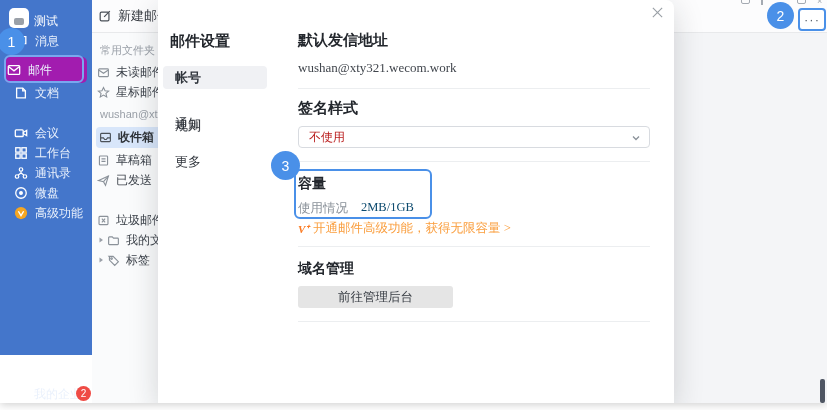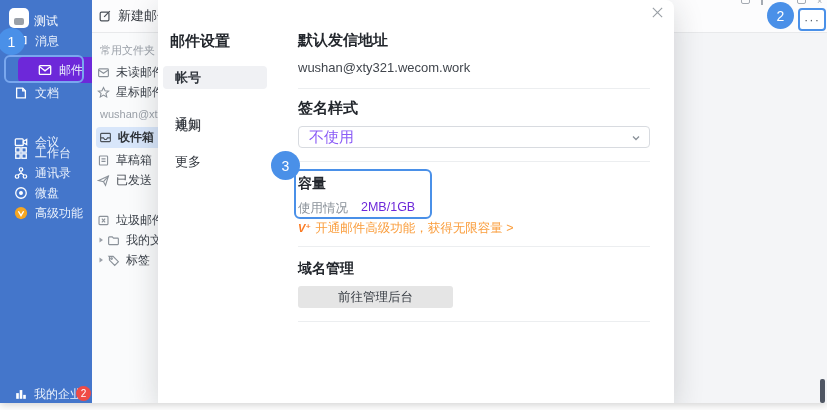--- a/index.html
+++ b/index.html
@@ -2,27 +2,27 @@
 <html><head>
 <meta charset="utf-8">
 <style>
   * { margin:0; padding:0; box-sizing:border-box; }
   html,body { background:#fff; }
   body { font-family:"Liberation Sans","DejaVu Sans",sans-serif; }
   .screen { position:relative; width:827px; height:410px; background:#fff; overflow:hidden; }
   .window { position:absolute; left:0; top:0; width:827px; height:403px; background:#fff; overflow:hidden; box-shadow:0 2px 8px rgba(0,0,0,.18); }
 
   
-  .sidebar { position:absolute; left:0; top:0; width:92px; height:403px; background:#4476cb; color:#fff; }
+  .sidebar { position:absolute; left:0; top:0; width:92px; height:355px; background:#4476cb; color:#fff; }
   .ws-avatar { position:absolute; left:9px; top:8px; width:20px; height:20px; background:#fff; border-radius:5px; }
   .ws-avatar::after { content:""; position:absolute; left:5px; bottom:3px; width:10px; height:7px; background:#9aa0a8; border-radius:2px; }
   .ws-name { position:absolute; left:34px; top:13px; font-size:12px; color:#fff; }
   .snav-item { position:absolute; left:0; width:92px; height:20px; display:flex; align-items:center; padding-left:14px; font-size:12px; color:#eaf1fc; cursor:pointer; }
   .snav-item .ic { width:14px; height:14px; margin-right:7px; color:#ffffff; flex:0 0 auto; }
-  .snav-item.sel { left:18px; width:82px; height:26px; background:#6d28d9; border-radius:5px; padding-left:20px; }
+  .snav-item.sel { left:5px; width:82px; height:26px; background:#a21caf; border-radius:5px; padding-left:2px; }
   .snav-footer { position:absolute; left:0; top:384px; width:92px; height:20px; display:flex; align-items:center; padding-left:14px; font-size:12px; color:#eaf1fc; cursor:pointer; }
   .snav-footer .ic { width:14px; height:14px; margin-right:6px; color:#fff; }
   .red-badge { position:absolute; left:76px; top:386px; min-width:15px; height:15px; border-radius:8px; background:#ef4b45; color:#fff; font-size:10px; display:flex; align-items:center; justify-content:center; z-index:5; }
 
   
   .topbar { position:absolute; left:92px; top:0; width:735px; height:33px; background:#fcfcfd; border-bottom:1px solid #e8e9eb; z-index:1; }
   .compose { position:absolute; left:6px; top:0; height:32px; display:flex; align-items:center; gap:6px; font-size:13px; color:#33383f; cursor:pointer; }
   .compose .ic { width:14px; height:14px; color:#4a5058; }
   .clipped-icons { position:absolute; right:0; top:0; width:160px; height:8px; color:#a4aab2; }
   .clip-u { position:absolute; top:-6px; width:9px; height:10px; border:1.5px solid #a4aab2; border-radius:2px; }
@@ -40,29 +40,29 @@
   
   .right-area { position:absolute; left:674px; top:33px; width:153px; height:370px; background:#f4f5f7; }
   .dark-scroll { position:absolute; left:820px; top:379px; width:5px; height:24px; background:#4f5663; border-radius:2px; z-index:80; }
 
   
   .modal { position:absolute; left:158px; top:0; width:516px; height:403px; background:#fff; border-radius:0 8px 0 0; box-shadow:0 8px 30px rgba(30,34,40,.18); z-index:10; }
   .modal-close { position:absolute; right:9px; top:6px; width:14px; height:14px; color:#9aa0a6; cursor:pointer; }
   .modal-title { position:absolute; left:12px; top:32px; font-size:15px; font-weight:bold; color:#23272d; }
   .mtab { position:absolute; left:5px; width:104px; height:23px; display:flex; align-items:center; padding-left:12px; font-size:13px; color:#30353c; border-radius:4px; cursor:pointer; }
   .mtab.sel { background:#f0f1f4; font-weight:bold; }
-  .mcontent { position:absolute; left:140px; top:0; width:352px; height:403px; }
+  .mcontent { position:absolute; left:140px; top:0; width:352px; height:403px;font-family:Liberation Serif, serif; }
   .mc-h { position:absolute; left:0; font-size:14px; font-weight:bold; color:#23272d; }
   .mc-h.lg { font-size:15px; }
   .mc-text { position:absolute; left:0; font-size:13px; color:#41464d; }
   .mc-sep { position:absolute; left:0; width:352px; height:1px; background:#eceef0; }
-  .mc-select { position:absolute; left:0; top:126px; width:352px; height:22px; border:1px solid #d8dbe0; border-radius:4px; background:#fff; font-size:15px; color:#8b5cf6; line-height:20px; padding-left:10px; cursor:pointer; }
+  .mc-select { position:absolute; left:0; top:126px; width:352px; height:22px; border:1px solid #d8dbe0; border-radius:4px; background:#fff; font-size:12px; color:#b91c1c; line-height:20px; padding-left:10px; cursor:pointer; }
   .mc-select .chev { position:absolute; right:8px; top:6px; width:10px; height:10px; color:#8a9199; }
   .usage-label { position:absolute; left:0; top:200px; font-size:12.5px; color:#8a9199; }
-  .usage-value { position:absolute; left:63px; top:200px; font-size:12.5px; color:#6d28d9; }
+  .usage-value { position:absolute; left:63px; top:200px; font-size:12.5px; color:#0c4a6e; }
   .upsell { position:absolute; left:0; top:220px; display:flex; align-items:center; gap:4px; font-size:12.5px; color:#fa9d3c; cursor:pointer; white-space:nowrap; }
   .upsell .vplus { font-size:11px; font-weight:bold; font-style:italic; color:#fb7a22; }
   .mc-btn { position:absolute; left:0; width:155px; height:22px; background:#e5e5e5; border:none; border-radius:3px; font-size:12.5px; color:#3a3f46; display:flex; align-items:center; justify-content:center; cursor:pointer; font-family:inherit; }
 
   
   .ann-circle { position:absolute; width:27px; height:27px; border-radius:50%; background:#4a90e8; color:#fff; font-size:14px; display:flex; align-items:center; justify-content:center; z-index:70; }
   .ann-box { position:absolute; border:2px solid #4a90e8; border-radius:6px; z-index:70; pointer-events:none; }
   .ann-box.light { border-color:#79a7ee; }
   .more-btn { position:absolute; left:798px; top:8px; width:28px; height:23px; background:#fff; border:2px solid #4a90e8; border-radius:4px; color:#596069; font-size:13px; letter-spacing:1px; display:flex; align-items:center; justify-content:center; z-index:70; cursor:pointer; }
   svg { display:block; }
@@ -100,21 +100,21 @@
         <span class="ic">
           <svg viewBox="0 0 16 16" width="14" height="14" fill="none" stroke="currentColor" stroke-width="1.5">
               <path d="M3 2.5h7l3 3v8H3z"></path>
               <path d="M10 2.5v3h3"></path>
             </svg>
         </span>
         <span>文档</span>
       </div>
 
 
-      <div class="snav-item" style="top:132px">
+      <div class="snav-item" style="top:123px">
         <span class="ic">
           <svg viewBox="0 0 16 16" width="14" height="14" fill="none" stroke="currentColor" stroke-width="1.5">
               <rect x="1.5" y="4.5" width="9" height="7.5" rx="1"></rect>
               <path d="M10.8 7.2 14.5 5v6l-3.7-2.2z"></path>
             </svg>
         </span>
         <span>会议</span>
       </div>
 
       <div class="snav-item" style="top:143px">

